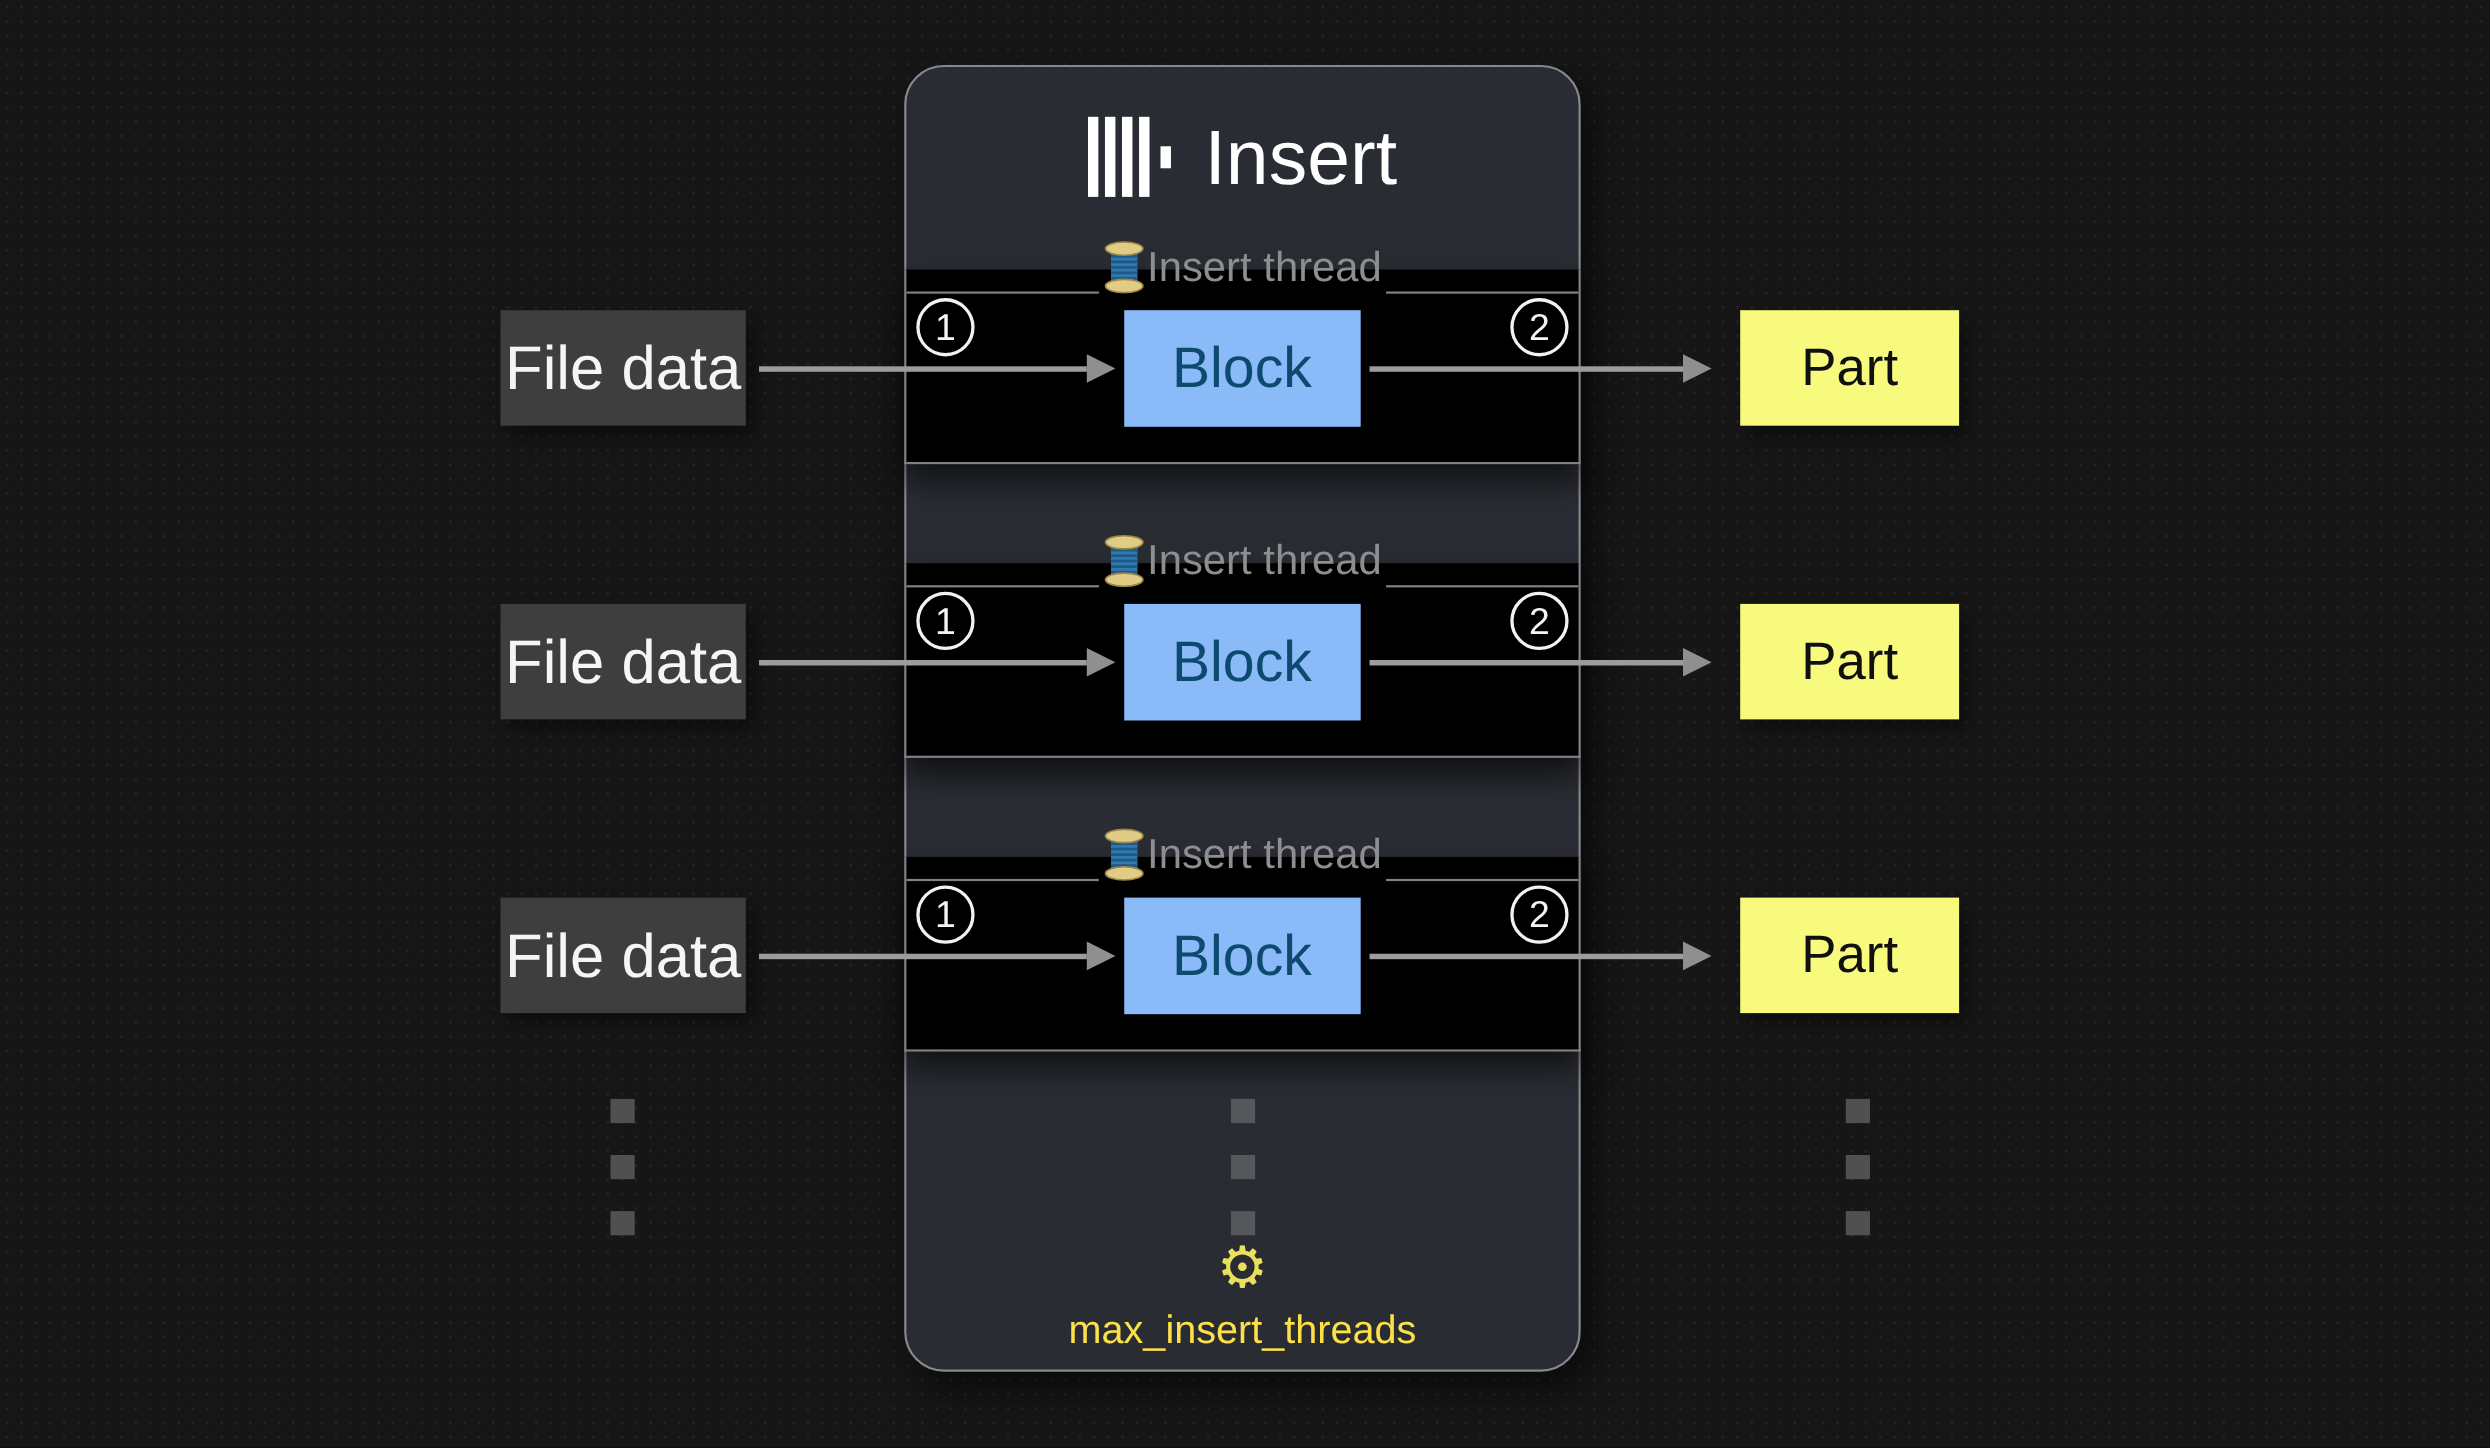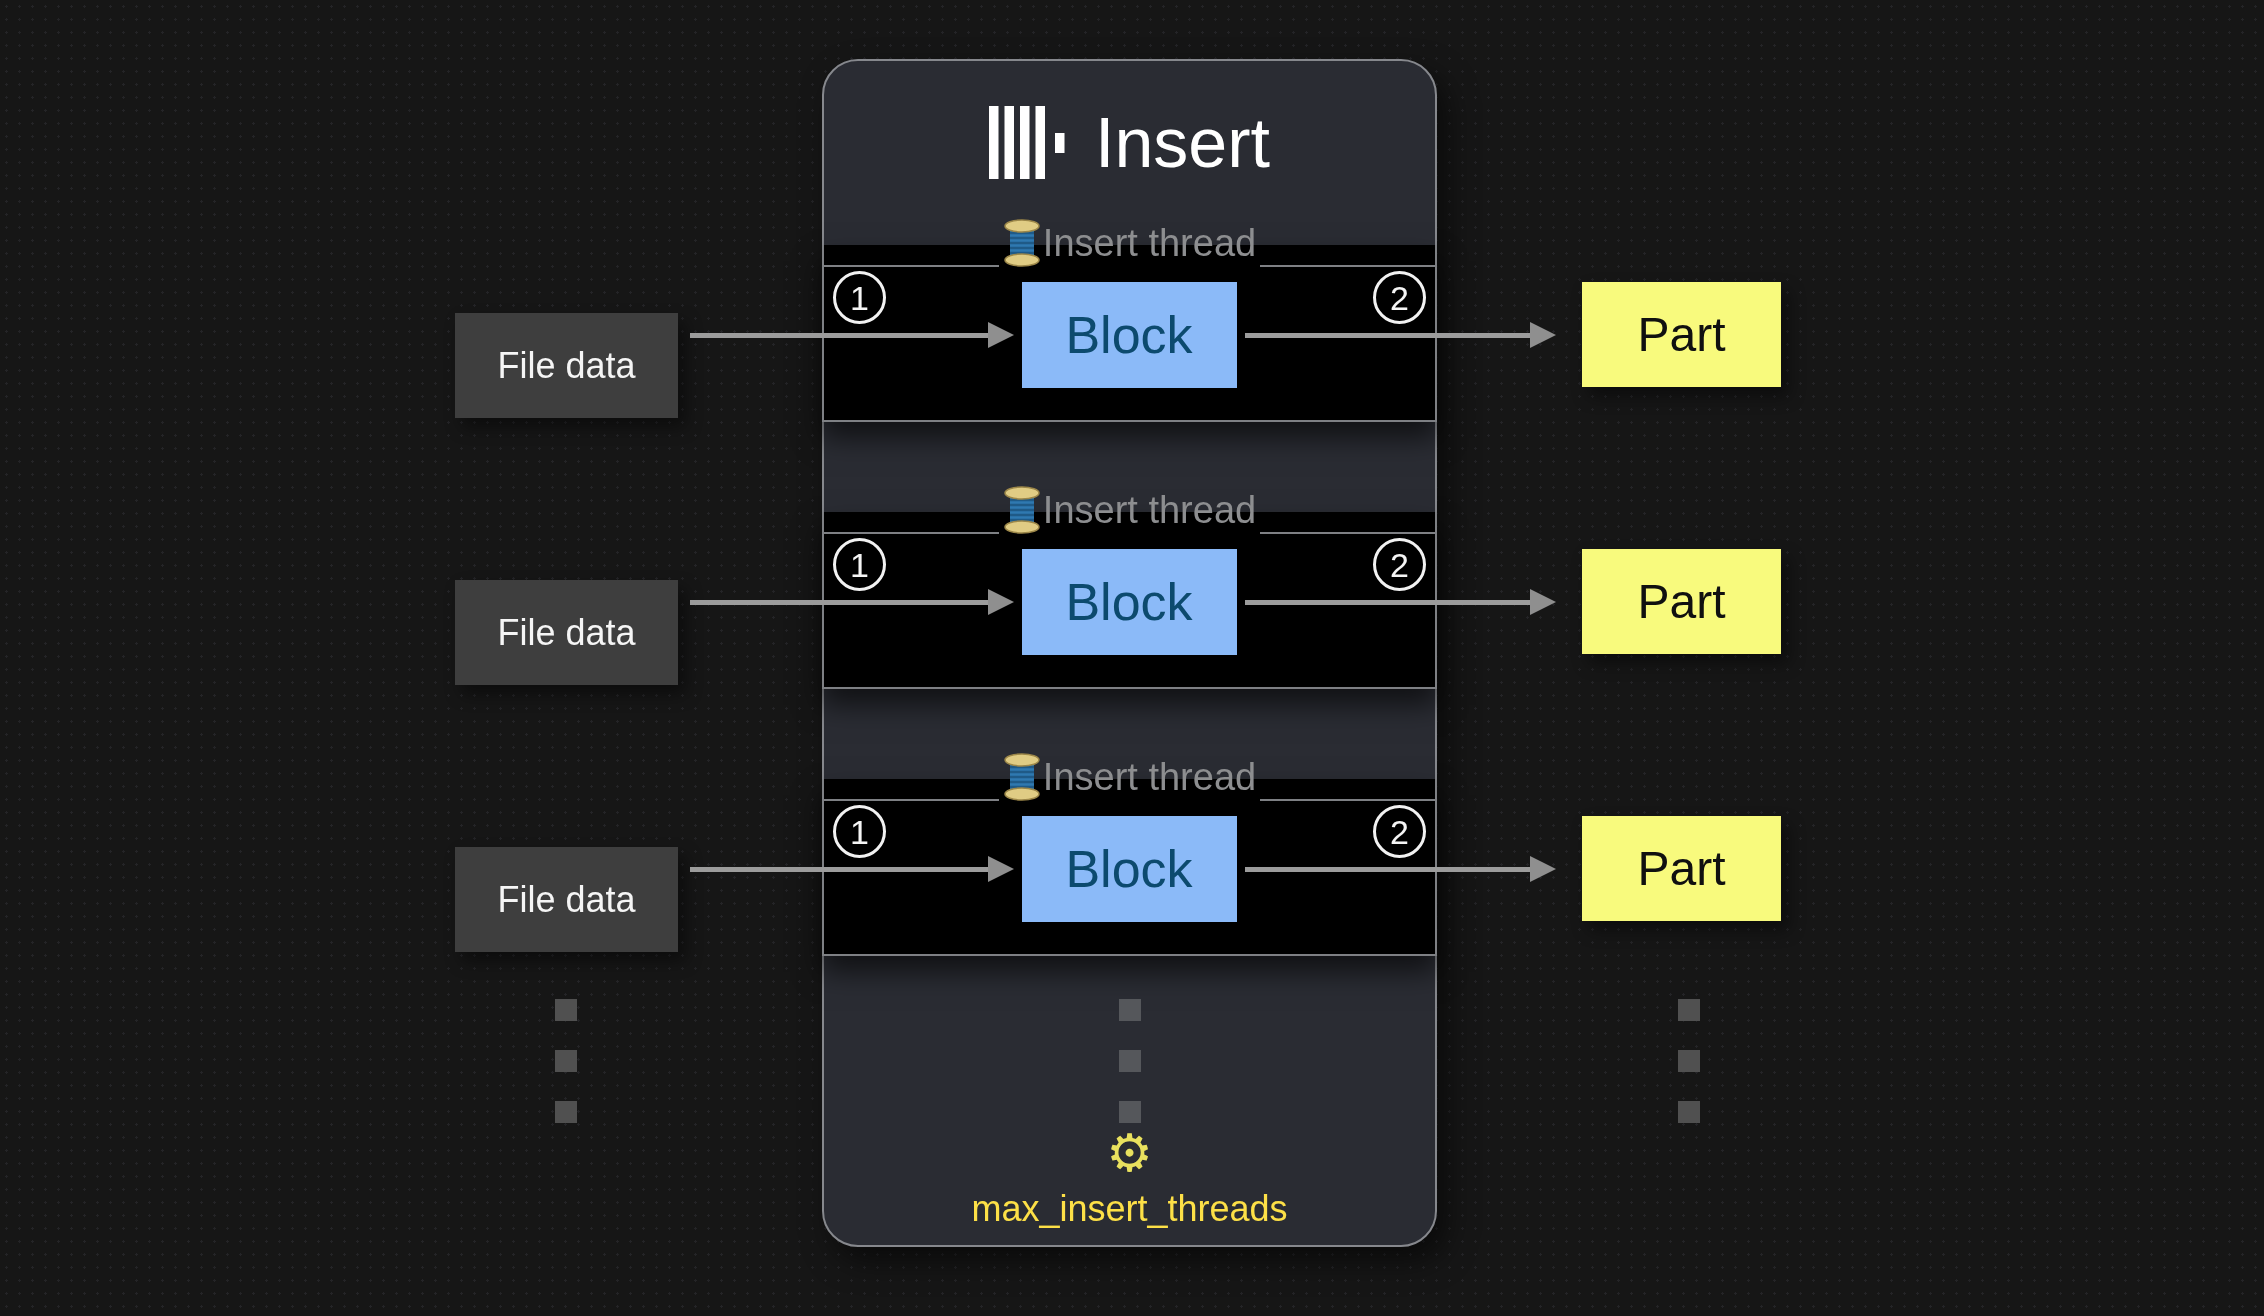--- a/index.html
+++ b/index.html
@@ -46,21 +46,21 @@
   .block{
     position:absolute;top:37px;left:50%;margin-left:-108px;width:215px;height:106px;
     background:#8bbaf8;display:flex;align-items:center;justify-content:center;
     color:#0c4a6e;font-size:52px;
   }
   
   .io-box{
     position:absolute;display:flex;align-items:center;justify-content:center;
     box-shadow:7px 9px 16px rgba(0,0,0,.45);
   }
-  .file-box{left:455px;width:223px;height:105px;background:#3e3e3e;color:#f5f5f5;font-size:36px;margin-top:31px;}
+  .file-box{left:455px;width:223px;height:105px;background:#3e3e3e;color:#f5f5f5;font-size:56px;}
   .part-box{left:1582px;width:199px;height:105px;background:#f8fa7d;color:#101010;font-size:48px;}
   .y-r1{top:282px}.y-r2{top:549px}.y-r3{top:816px}
   
   .arrow{position:absolute;height:5px;background:#9c9c9c;}
   .arrow::after{
     content:"";position:absolute;right:-26px;top:-11px;width:0;height:0;
     border-left:26px solid #8f8f8f;border-top:13px solid transparent;border-bottom:13px solid transparent;
   }
   .a-in{left:690px;width:298px;}
   .a-out{left:1245px;width:285px;}

